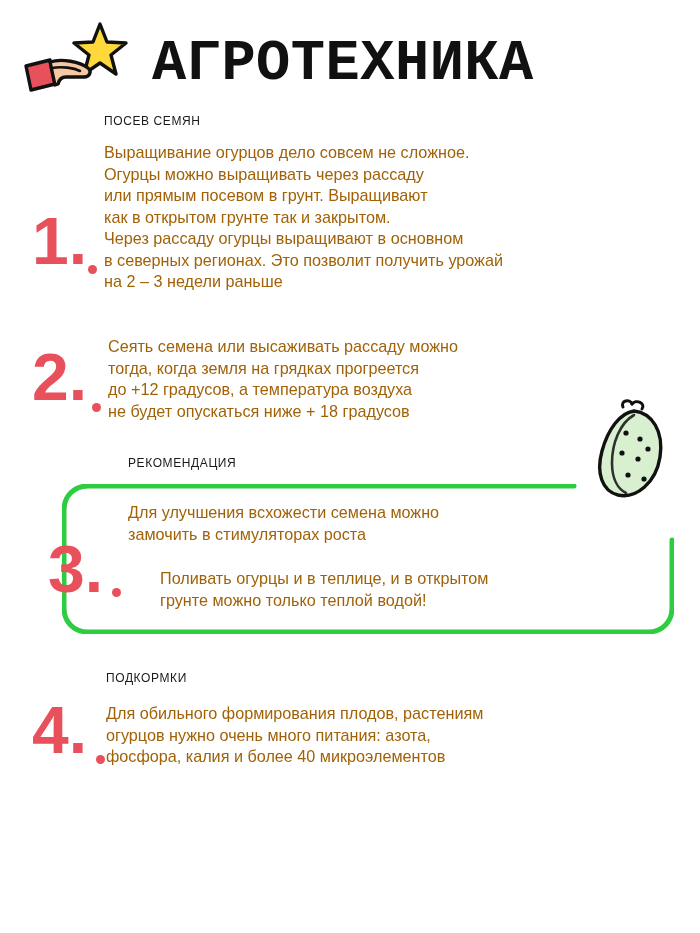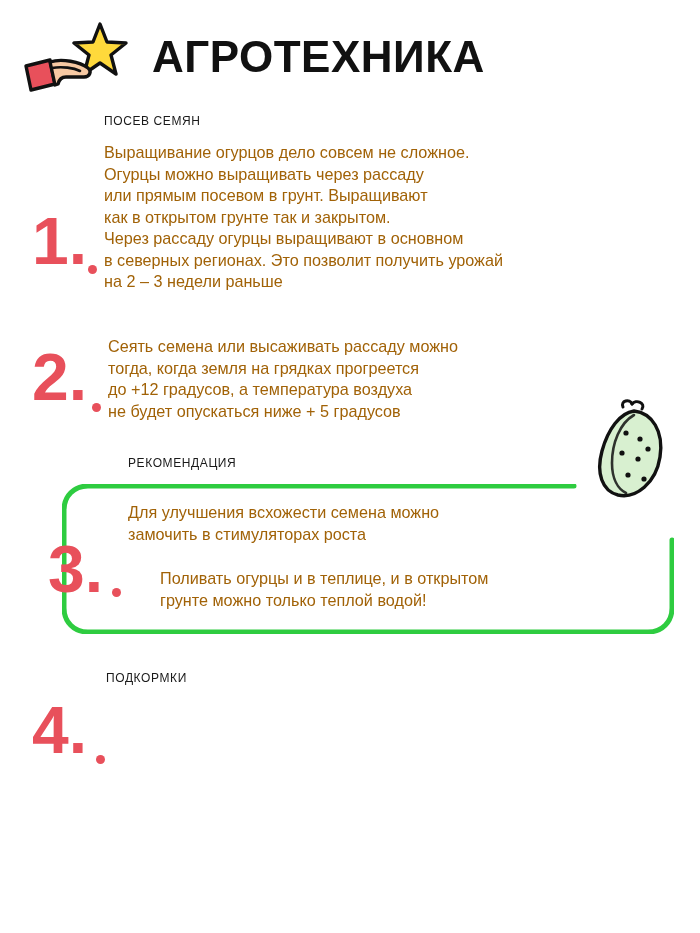--- a/index.html
+++ b/index.html
@@ -28,25 +28,25 @@
     position: absolute;
     left: 22px;
     top: 8px;
     width: 110px;
     height: 80px;
   }
   .page-title {
     position: absolute;
     left: 152px;
     top: 18px;
-    font-size: 44px;
+    font-size: 57px;
     font-weight: bold;
     letter-spacing: 0.5px;
     color: #111111;
-    font-family: Liberation Sans, sans-serif;
+    font-family: Liberation Mono, monospace;
     white-space: nowrap;
   }
 
   
   .block {
     position: absolute;
   }
   .step-num {
     position: absolute;
     font-size: 63px;
@@ -154,21 +154,21 @@
 в северных регионах. Это позволит получить урожай
 на 2 – 3 недели раньше</div>
 </div>
 
 <div class="block" id="block2">
   <div class="step-num">2.</div>
   <div class="step-dot"></div>
   <div class="body-text">Сеять семена или высаживать рассаду можно
 тогда, когда земля на грядках прогреется
 до +12 градусов, а температура воздуха
-не будет опускаться ниже + 5 градусов</div>
+не будет опускаться ниже + 18 градусов</div>
 </div>
 
 <div class="cucumber">
   <svg viewBox="0 0 120 115" width="120" height="115">
     <path d="M63 12 C60 6 70 3 72 9" fill="none" stroke="#111" stroke-width="3" stroke-linecap="round"></path>
     <path d="M72 9 C76 4 86 8 82 14" fill="none" stroke="#111" stroke-width="3" stroke-linecap="round"></path>
     <path d="M74 16 C92 18 104 36 100 62 C96 88 76 104 58 100 C42 96 36 78 42 56 C48 34 60 18 74 16 Z" fill="#d8f0d0" stroke="#111" stroke-width="3.4" stroke-linejoin="round"></path>
     <path d="M74 20 C60 28 52 48 52 68 C52 84 58 94 66 98" fill="none" stroke="#111" stroke-width="2.6" stroke-linecap="round" opacity="0.85"></path>
     <circle cx="66" cy="38" r="2.6" fill="#111"></circle>
     <circle cx="80" cy="44" r="2.6" fill="#111"></circle>
@@ -195,13 +195,16 @@
   <div class="body-text t1">Для улучшения всхожести семена можно
 замочить в стимуляторах роста</div>
   <div class="body-text t2">Поливать огурцы и в теплице, и в открытом
 грунте можно только теплой водой!</div>
 </div>
 
 <div class="block" id="block4">
   <div class="sub-head">ПОДКОРМКИ</div>
   <div class="step-num">4.</div>
   <div class="step-dot"></div>
+  <div class="body-text">Для обильного формирования плодов, растениям
+огурцов нужно очень много питания: азота,
+фосфора, калия и более 40 микроэлементов</div>
 </div>
 
 </body></html>

